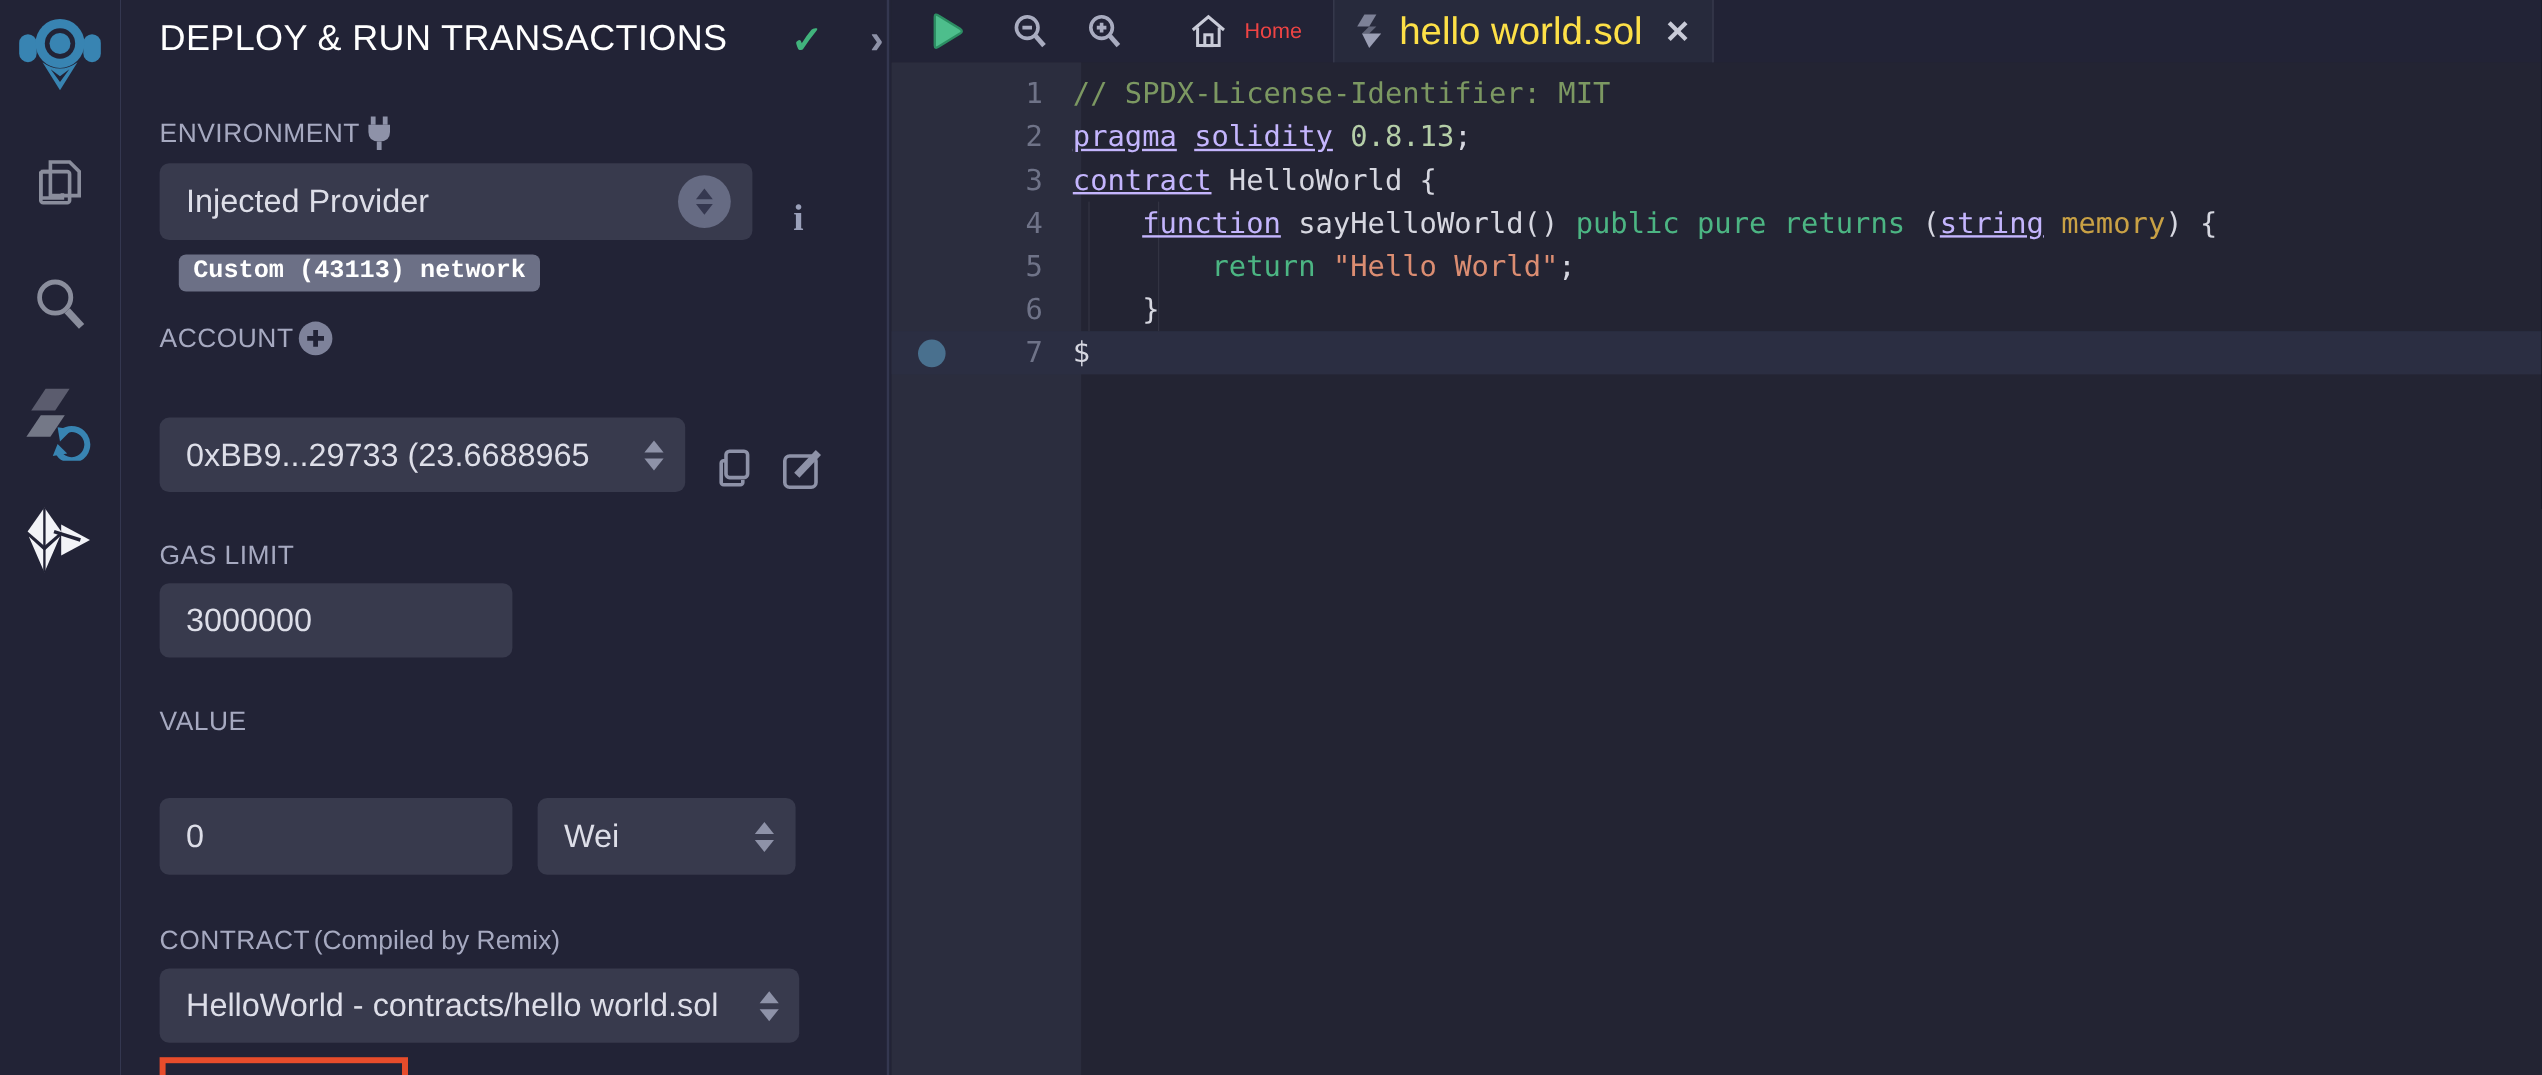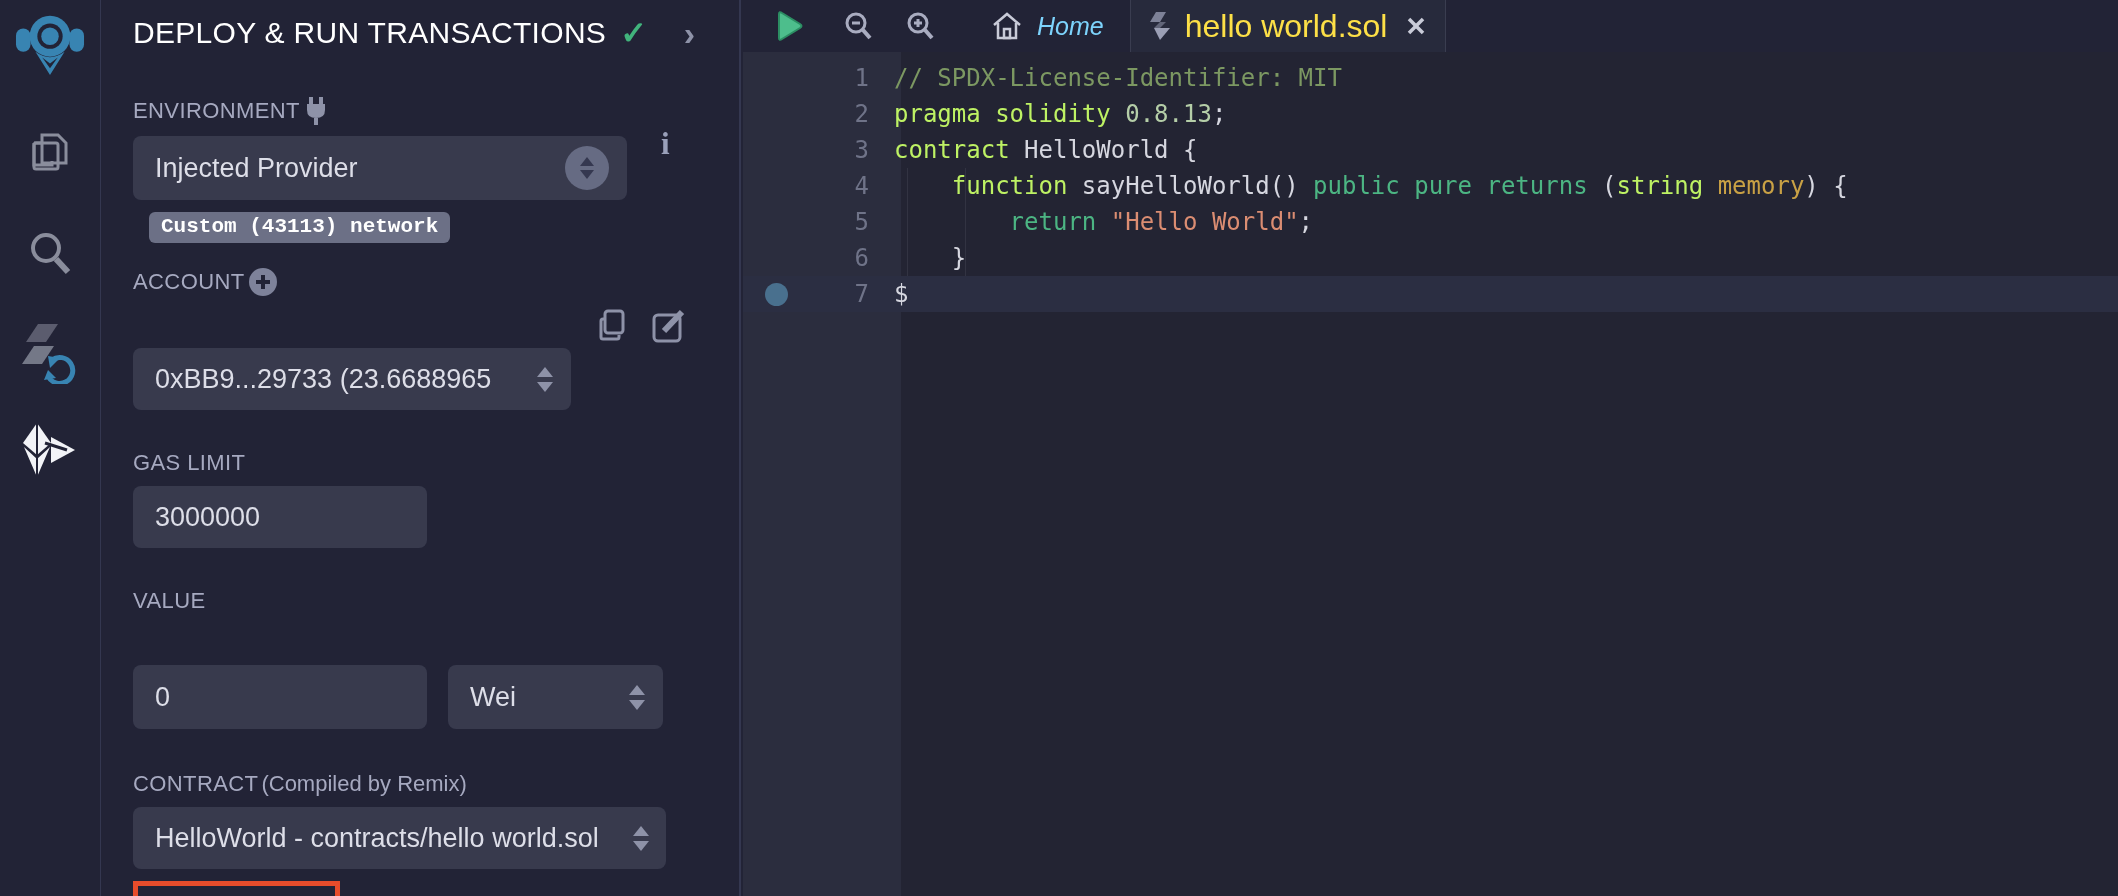--- a/index.html
+++ b/index.html
@@ -20,41 +20,41 @@
   .ri-files{margin-top:44px;height:56px;}
   .ri-search{margin-top:46px;height:52px;}
   .ri-sol{margin-top:42px;height:62px;}
   .ri-deploy{margin-top:36px;height:60px;}
   
   .panel{
     position:absolute;left:101px;top:0;width:640px;height:896px;
     background:#222336;border-right:2px solid #343750;
     padding:14px 0 0 32px;
   }
-  .panel-title-row{display:flex;align-items:center;width:592px;}
+  .panel-title-row{display:flex;align-items:center;width:592px;gap:39px;}
   .panel-title{font-size:30px;color:#FFFFFF;letter-spacing:.3px;white-space:nowrap;}
   .check{color:#41B37C;font-size:32px;font-weight:bold;margin-left:14px;}
   .chev-right{margin-left:auto;margin-right:30px;color:#8E92A8;font-size:34px;font-weight:bold;line-height:30px;cursor:pointer;}
   .flabel{font-size:22px;color:#A6A9C0;letter-spacing:.4px;display:flex;align-items:center;gap:3px;}
   .flabel .note{letter-spacing:0;}
   .sel,.inp{
     background:#383A4D;border-radius:8px;color:#DDDEE8;font-size:27px;
     display:flex;align-items:center;padding:0 18px 0 22px;cursor:pointer;
     white-space:nowrap;overflow:hidden;margin-top:41px;
   }
   .sel-text{overflow:hidden;white-space:nowrap;flex:1;}
   .env-label{margin-top:44px;}
   .env-sel{margin-top:10px;width:494px;height:64px;}
   .badge{
     display:inline-block;margin-top:12px;margin-left:16px;
     background:#6C7086;color:#ffffff;font-weight:bold;font-size:21px;
     padding:3px 12px 5px;border-radius:6px;font-family:Liberation Mono, monospace;
   }
   .acct-label{margin-top:24px;}
-  .row{display:flex;align-items:flex-start;}
+  .row{display:flex;align-items:flex-end;}
   .acct-row{margin-top:10px;}
   .acct-sel{width:438px;height:62px;}
   .gas-label{margin-top:40px;}
   .gas-inp{margin-top:10px;width:294px;height:62px;cursor:text;}
   .val-label{margin-top:40px;}
   .val-row{margin-top:10px;gap:21px;}
   .val-inp{width:294px;height:64px;cursor:text;}
   .wei-sel{width:215px;height:64px;}
   .ct-label{margin-top:42px;}
   .ct-sel{margin-top:10px;width:533px;height:62px;padding-right:17px;}
@@ -80,41 +80,41 @@
     background:#C87F3F;border:none;border-radius:10px;
     color:#FFFFFF;font-size:25px;font-weight:bold;font-family:"Liberation Sans",sans-serif;
     cursor:pointer;
   }
   
   .editor{position:absolute;left:743px;top:0;right:0;height:896px;background:#232433;}
   .tabbar{position:relative;height:52px;background:#222336;display:flex;align-items:center;}
   .tb-icon{margin-left:34px;cursor:pointer;display:flex;align-items:center;}
   .tb-icon.first{margin-left:32px;}
   .home-tab{display:flex;align-items:center;gap:14px;margin-left:36px;padding:0 20px;height:52px;cursor:pointer;}
-  .home-label{font-size:25px;color:#7dd3fc;font-style:italic;}
+  .home-label{font-size:18px;color:#ef4444;}
   .file-tab{
     margin-left:6px;height:52px;display:flex;align-items:center;gap:14px;
     background:#272A3C;border-left:1px solid #3A3D50;border-right:1px solid #3A3D50;
     padding:0 18px;cursor:pointer;
   }
   .file-tab-label{font-size:32px;color:#fde047;}
   .tab-close{display:flex;margin-left:4px;cursor:pointer;}
   
   .code-area{position:relative;height:844px;font-family:"DejaVu Sans Mono",monospace;}
   .margin-strip{position:absolute;left:0;top:0;width:158px;height:100%;background:#2B2D3E;}
   .indent-guide{position:absolute;width:1px;background:rgba(214,215,224,0.09);}
   .code-lines{position:absolute;left:0;top:8px;right:0;}
   .code-row{display:flex;height:36px;align-items:center;}
   .code-row.current{background:#2B2E42;}
   .glyph-cell{width:66px;flex:none;display:flex;align-items:center;justify-content:center;}
   .bp-dot{width:23px;height:23px;border-radius:50%;background:#49708E;}
   .num-cell{width:60px;flex:none;text-align:right;font-size:24px;color:#6F7388;cursor:pointer;}
   .code-cell{margin-left:25px;font-size:24px;white-space:pre;cursor:text;}
   .tok-comment{color:#7C9862;}
-  .tok-kblue{color:#bef264;}
+  .tok-kblue{color:#c4b5fd;text-decoration:underline;}
   .tok-num{color:#B5CEA8;}
   .tok-plain{color:#D6D7E0;}
   .tok-kgreen{color:#4CB583;}
   .tok-kgold{color:#C9A145;}
   .tok-str{color:#DB8D72;}
   svg{display:block;}
 </style>
 </head>
 <body>
 

